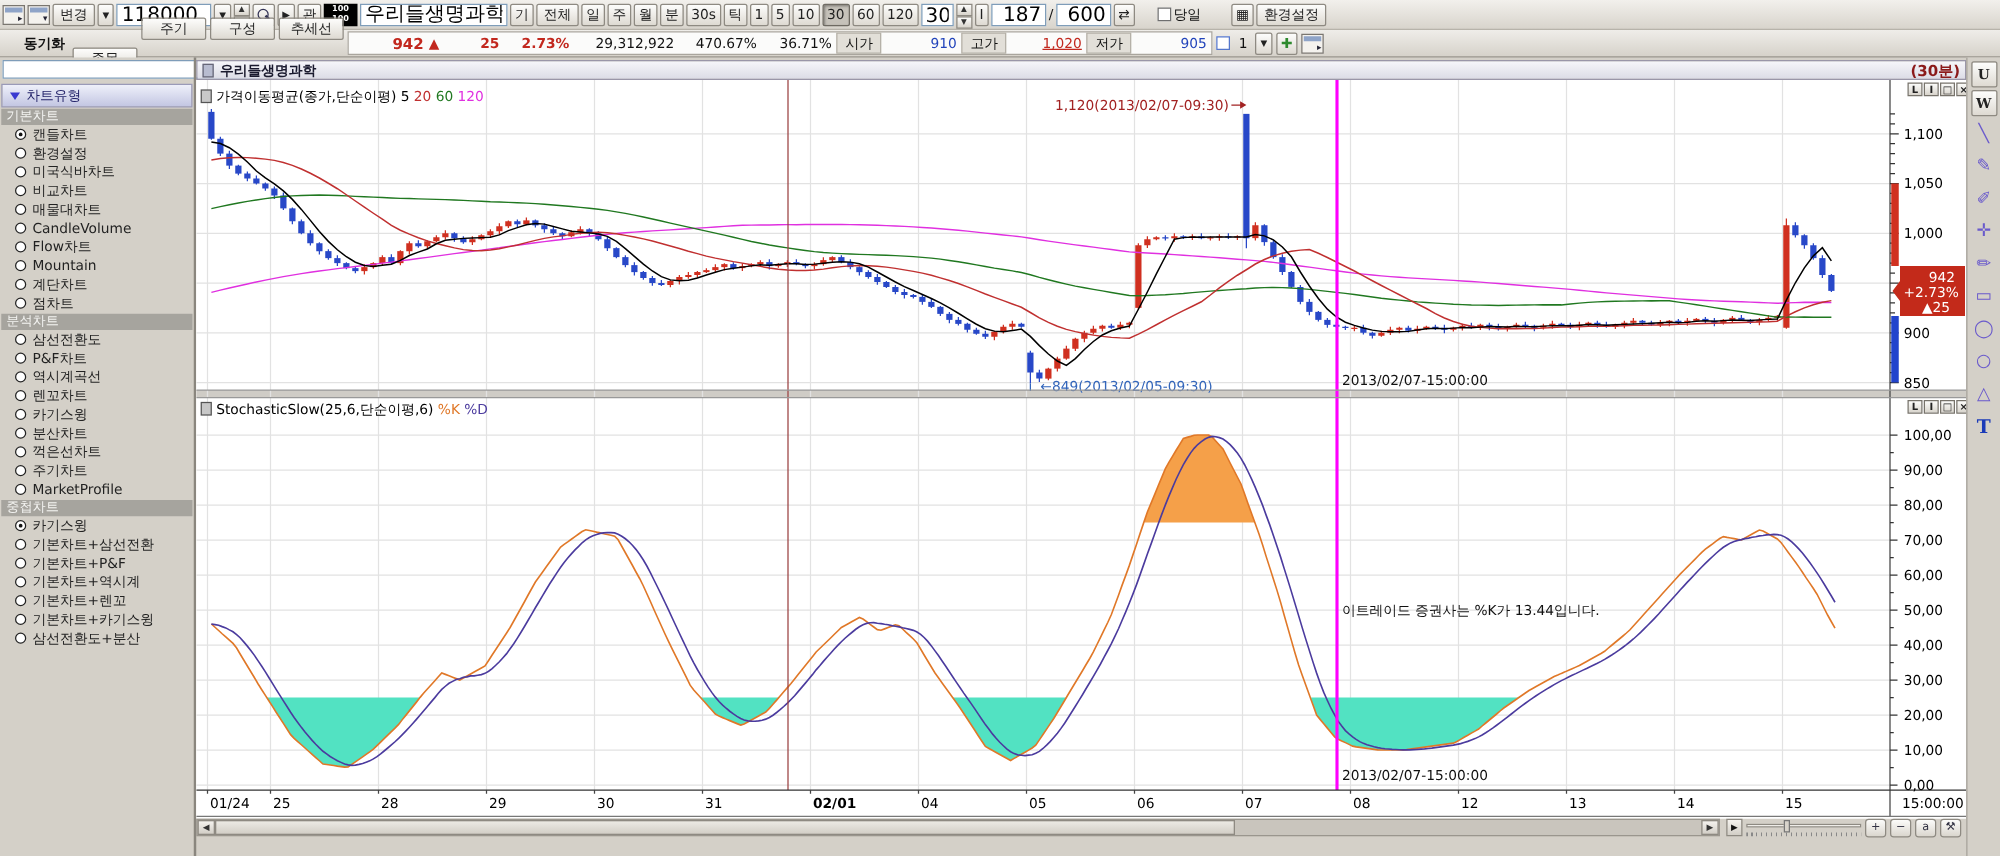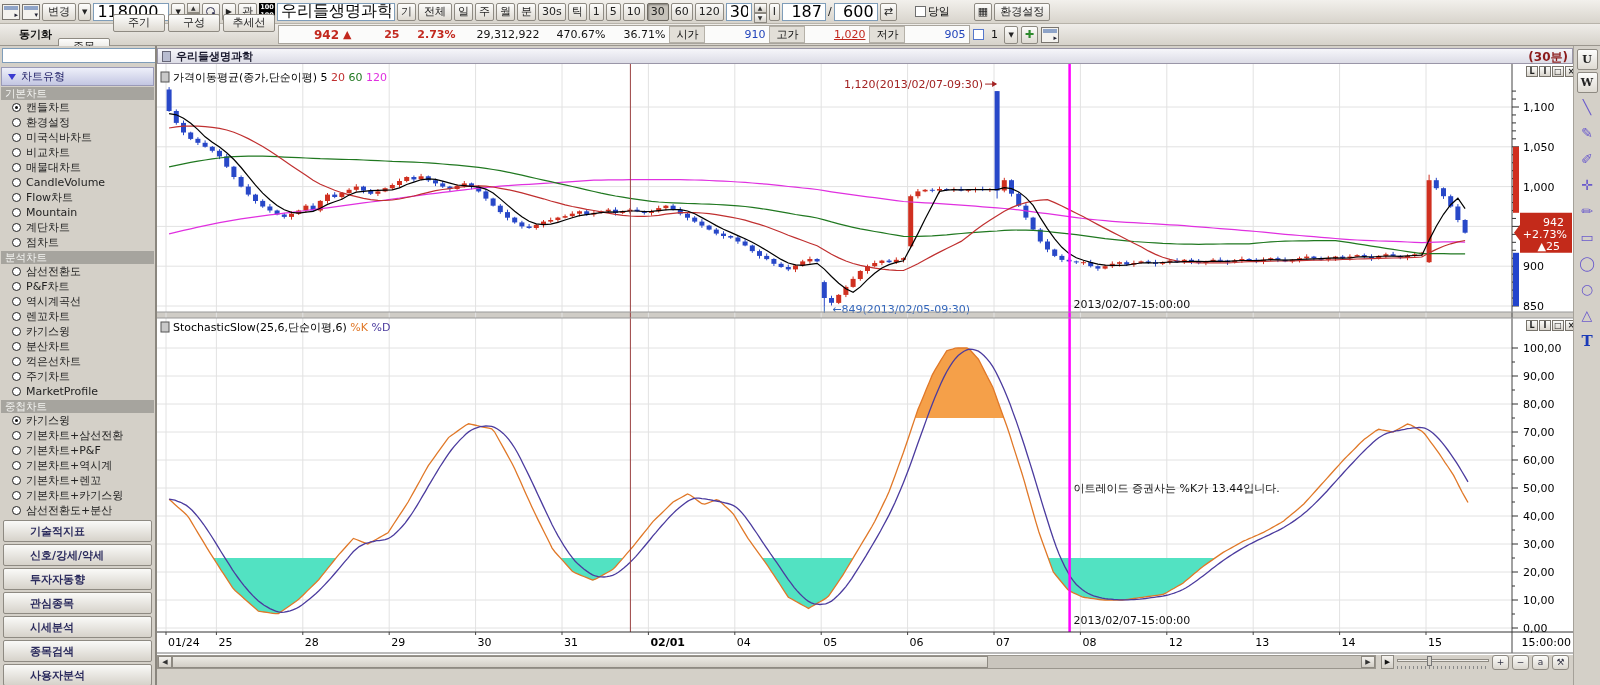--- a/index.html
+++ b/index.html
@@ -17,21 +17,21 @@
   .tbtn.small { padding:0 3px; }
   .tbtn.pressed { background:#c6c2ba; border-color:#6e6a62; box-shadow:inset 1px 1px 2px rgba(0,0,0,.35); }
   .tinput { height:18px; background:#fff; border:1px solid #7f9db9; padding:0 3px; font-size:16px;
     font-family:"DejaVu Sans",sans-serif; }
   .spin { display:inline-flex; flex-direction:column; width:13px; height:18px; }
   .spin span { flex:1; font-size:6px; line-height:8px; text-align:center; background:linear-gradient(#fdfdfc,#d8d4cc);
     border:1px solid #8e8a82; color:#333; }
   .winico { width:18px; height:16px; border:1px solid #7a7670; background:#f4f2ee; position:relative; }
   .winico::before { content:""; position:absolute; left:1px; right:1px; top:1px; height:4px; background:#8fa4c8; }
   .winico span { position:absolute; right:1px; bottom:0; font-size:7px; color:#223; }
-  .scalebadge { width:16px; height:18px; background:#000; color:#fff; font-size:6.5px; line-height:8px;
+  .scalebadge { width:27px; height:18px; background:#000; color:#fff; font-size:6.5px; line-height:8px;
     text-align:center; font-weight:bold; }
   .mag { position:relative; width:10px; height:10px; }
   .mag::before { content:""; position:absolute; left:0; top:0; width:7px; height:7px; border:1.5px solid #335; border-radius:50%; }
   .mag::after { content:""; position:absolute; left:6px; top:6px; width:4px; height:1.5px; background:#335; transform:rotate(45deg); }
   .cbx { width:11px; height:11px; background:#fff; border:1px solid #6f6f6f; display:inline-block; }
   .red { color:#c2281e; font-weight:bold; }
   .blue { color:#2244bb; }
   .quotecell { background:#e2dfd8; border:1px solid #b5b1a8; padding:0 6px; height:17px; display:inline-flex; align-items:center; }
   #quotepanel { background:#fbfbfa; border:1px solid #a9a59d; height:19px; display:flex; align-items:center; padding:0 4px; gap:4px; }
   .num { text-align:right; display:inline-block; }
@@ -291,29 +291,20 @@
         <span>기본차트+렌꼬</span>
       </div>
       <div class="si">
         <span class="radio"></span>
         <span>기본차트+카기스윙</span>
       </div>
       <div class="si">
         <span class="radio"></span>
         <span>삼선전환도+분산</span>
       </div>
-    </div>
-  <div id="sb-menus">
-      <div class="menu">기술적지표</div>
-      <div class="menu">신호/강세/약세</div>
-      <div class="menu">투자자동향</div>
-      <div class="menu">관심종목</div>
-      <div class="menu">시세분석</div>
-      <div class="menu">종목검색</div>
-      <div class="menu">사용자분석</div>
     </div>
 </div>
 <div id="divider" class="abs"></div>
 
 <div id="titlebar" class="abs">
   <span class="ico"></span>
   <span>우리들생명과학</span>
   <span id="tf-label">(30분)</span>
 </div>
 

